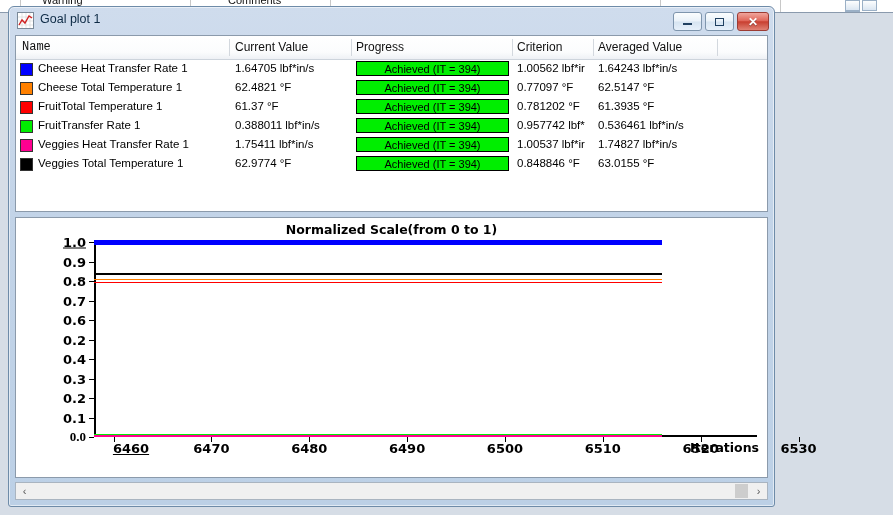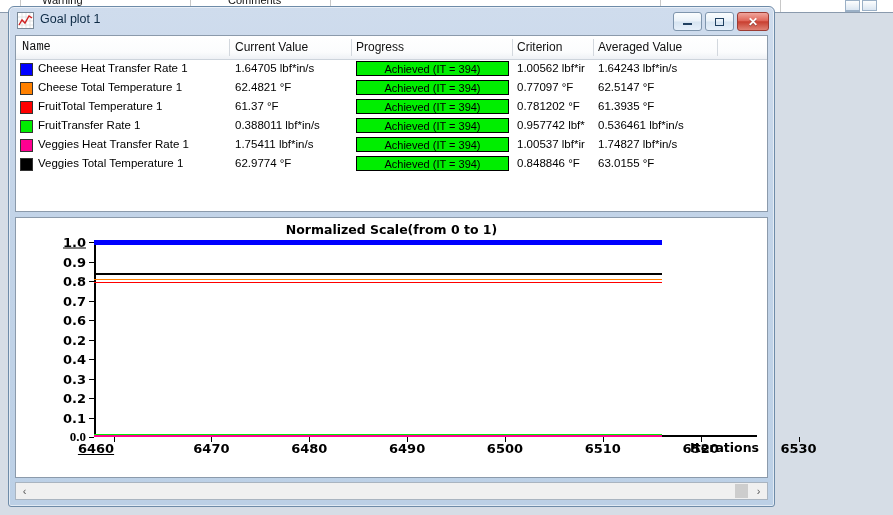--- a/index.html
+++ b/index.html
@@ -326,21 +326,21 @@
           <div class="ylabel" style="top: 78px;">0.6</div>
           <div class="ytick" style="top: 58.5px;"></div>
           <div class="ylabel" style="top: 58.5px;">0.7</div>
           <div class="ytick" style="top: 39px;"></div>
           <div class="ylabel" style="top: 39px;">0.8</div>
           <div class="ytick" style="top: 19.5px;"></div>
           <div class="ylabel" style="top: 19.5px;">0.9</div>
           <div class="ytick" style="top: 0px;"></div>
           <div class="ylabel" style="top: 0px; text-decoration: underline;">1.0</div>
           <div class="xtick" style="left: 19.5696px;"></div>
-          <div class="xlabel" style="left: 2px; text-decoration: underline;">6460</div>
+          <div class="xlabel" style="left: 37px; text-decoration: underline;">6460</div>
           <div class="xtick" style="left: 117.418px;"></div>
           <div class="xlabel" style="left: 117.418px;">6470</div>
           <div class="xtick" style="left: 215.266px;"></div>
           <div class="xlabel" style="left: 215.266px;">6480</div>
           <div class="xtick" style="left: 313.114px;"></div>
           <div class="xlabel" style="left: 313.114px;">6490</div>
           <div class="xtick" style="left: 410.962px;"></div>
           <div class="xlabel" style="left: 410.962px;">6500</div>
           <div class="xtick" style="left: 508.81px;"></div>
           <div class="xlabel" style="left: 508.81px;">6510</div>

